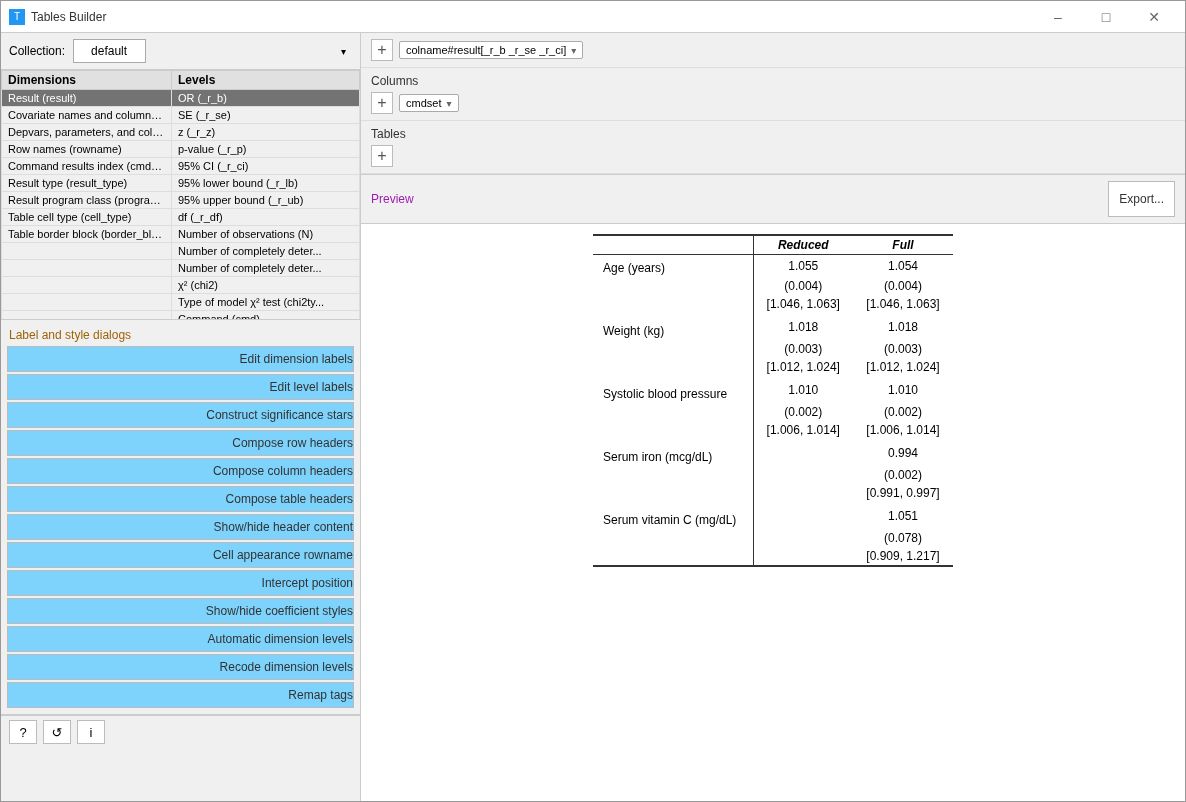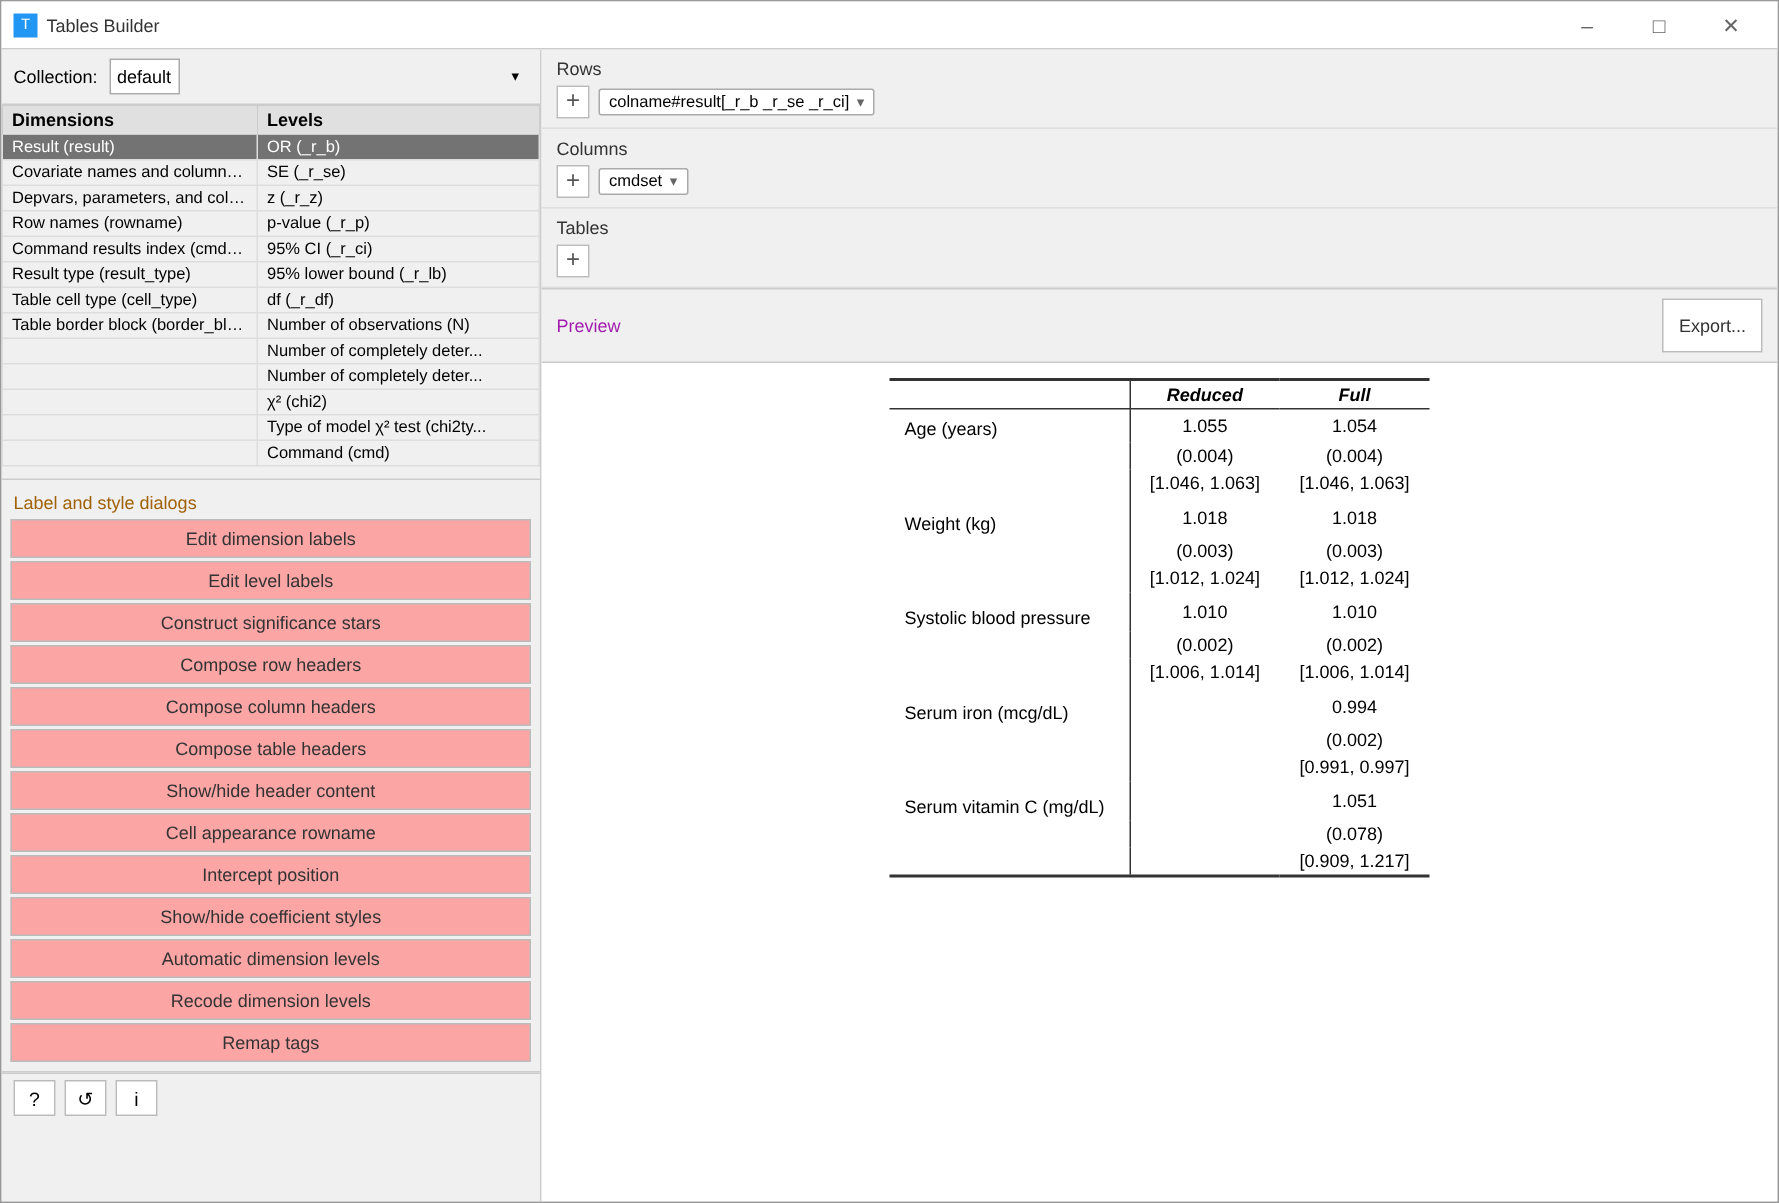--- a/index.html
+++ b/index.html
@@ -82,21 +82,21 @@
     .collection-label {
       font-size: 12px;
       white-space: nowrap;
     }
     .collection-select {
       flex: 1;
       height: 24px;
       border: 1px solid #aaa;
       background: white;
       font-size: 12px;
-      padding: 0 4px;
+      padding: 0 17px;
       appearance: none;
       cursor: pointer;
     }
     .select-wrapper {
       flex: 1;
       position: relative;
     }
     .select-wrapper::after {
       content: '▾';
       position: absolute;
@@ -151,24 +151,24 @@
       padding: 4px 8px 2px;
       color: #a16207;
       font-weight: normal;
     }
     .action-btn {
       display: block;
       width: calc(100% - 12px);
       margin: 2px 6px;
       height: 26px;
       border: 1px solid #bbb;
-      background: #fca5a5;
-      font-size: 12px;
-      cursor: pointer;
-      text-align: center;
+      background: #7dd3fc;
+      font-size: 12px;
+      cursor: pointer;
+      text-align: right;
       line-height: 24px;
       color: #333;
     }
 
     
     .bottom-icons {
       display: flex;
       align-items: center;
       padding: 4px 8px;
       gap: 6px;
@@ -366,20 +366,24 @@
     <td style="width:170px">Row names (rowname)</td>
     <td>p-value (_r_p)</td>
   </tr>
               <tr>
     <td style="width:170px">Command results index (cmds...</td>
     <td>95% CI (_r_ci)</td>
   </tr>
               <tr>
     <td style="width:170px">Result type (result_type)</td>
     <td>95% lower bound (_r_lb)</td>
+  </tr>
+              <tr>
+    <td style="width:170px">Result program class (program...</td>
+    <td>95% upper bound (_r_ub)</td>
   </tr>
               <tr>
     <td style="width:170px">Table cell type (cell_type)</td>
     <td>df (_r_df)</td>
   </tr>
               <tr>
     <td style="width:170px">Table border block (border_blo...</td>
     <td>Number of observations (N)</td>
   </tr>
               <tr>
@@ -430,21 +434,20 @@
         <button class="bottom-icon-btn">↺</button>
         <button class="bottom-icon-btn">i</button>
       </div>
     </div>
 
     <div class="right-panel">
 
       <div class="config-panel">
 
         <div class="config-section">
-          <div class="config-section-label">Rows</div>
           <div class="config-row">
             <button class="plus-btn">+</button>
             <div class="tag-pill">
               <span>colname#result[_r_b _r_se _r_ci]</span>
               <span class="dropdown-arrow">▾</span>
             </div>
           </div>
         </div>
 
         <div class="config-section">

